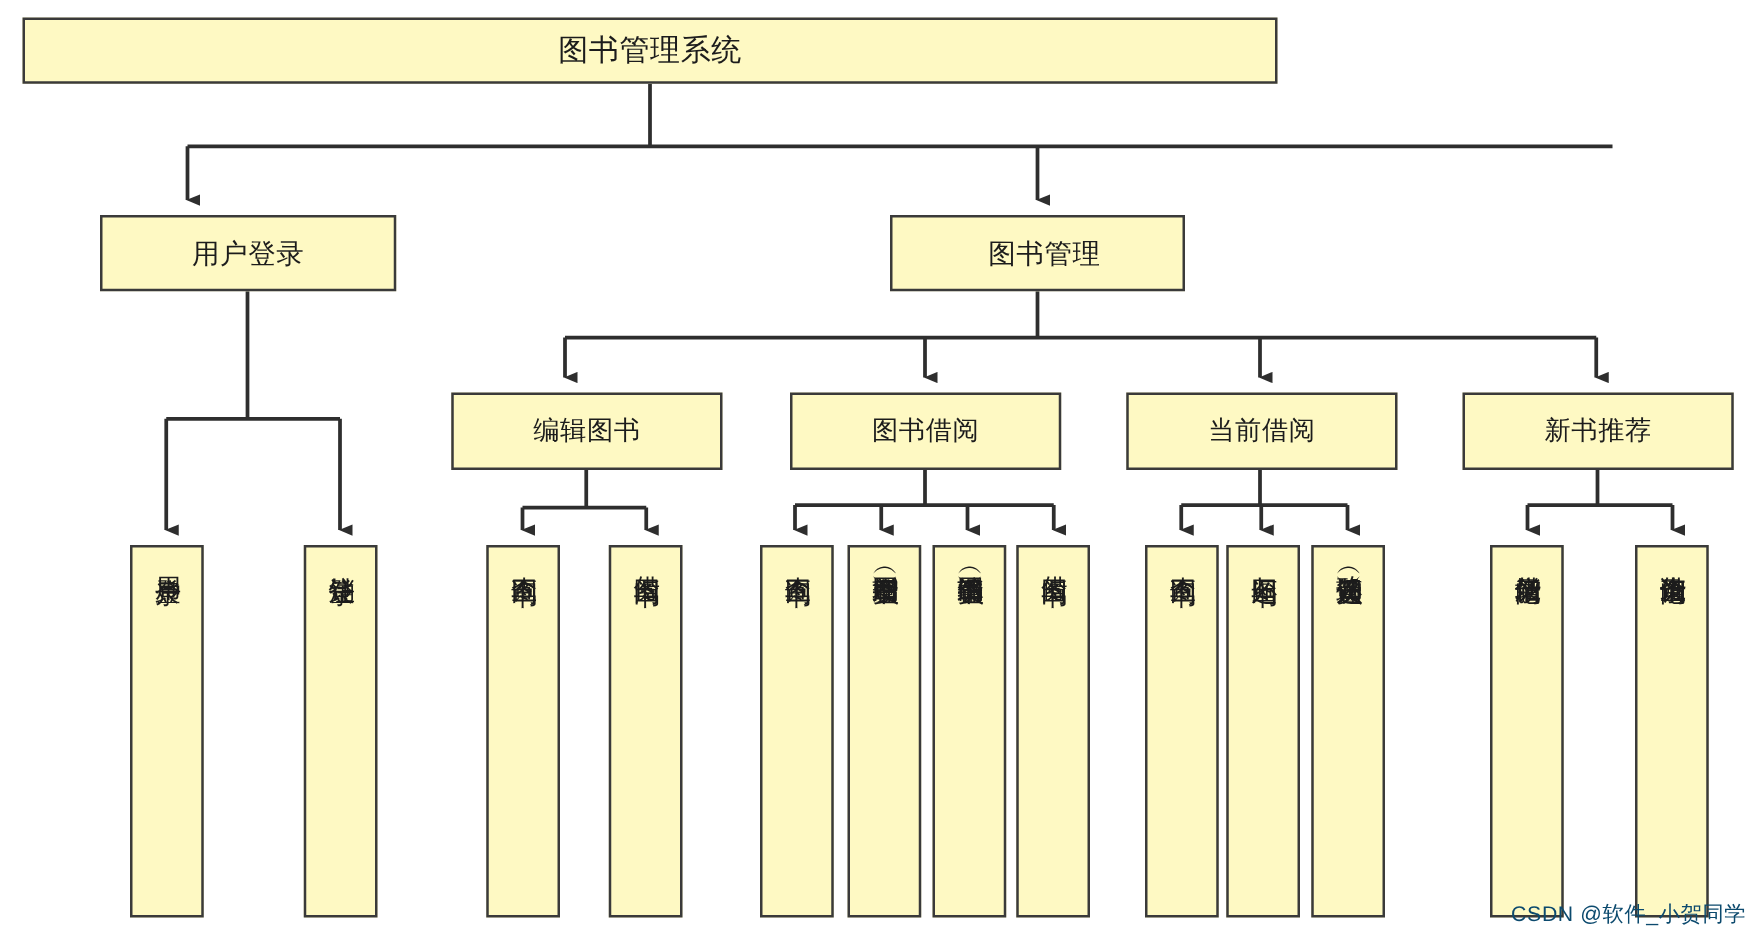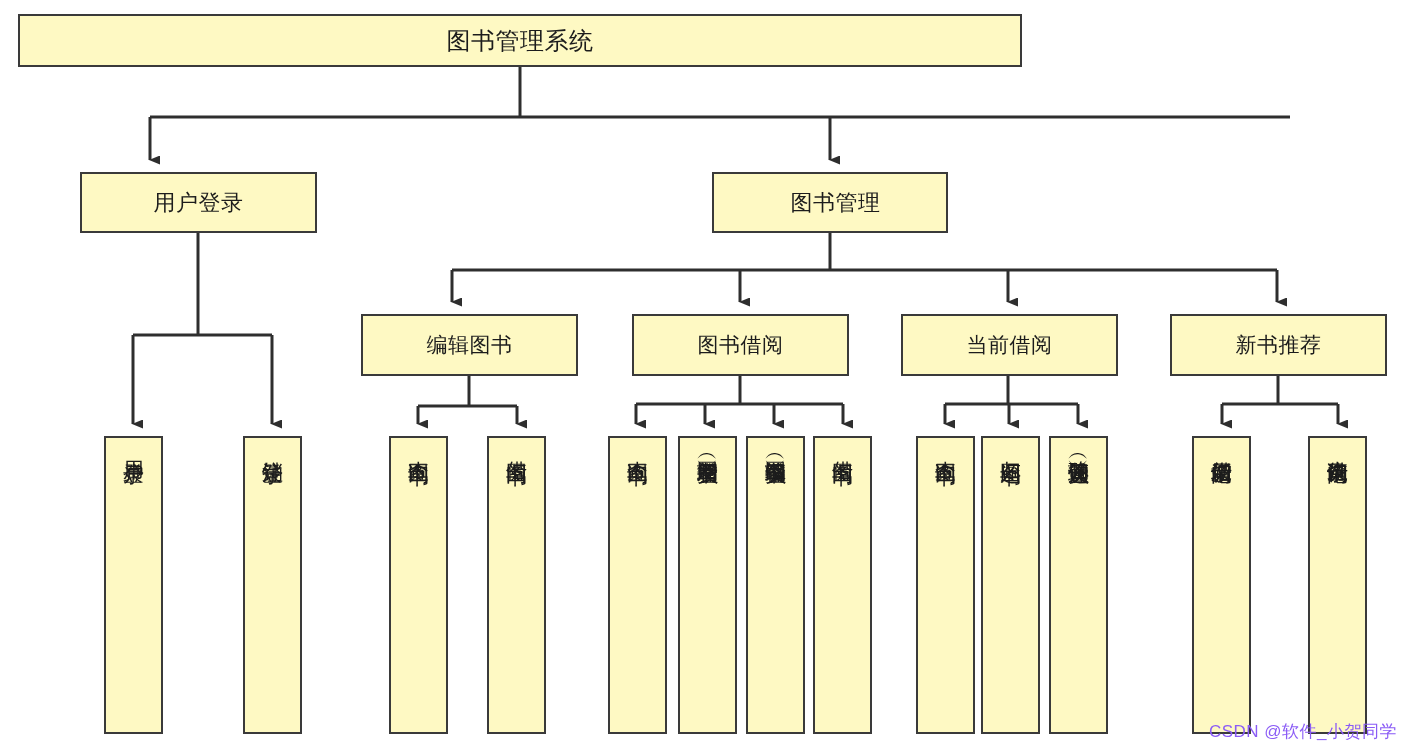--- a/index.html
+++ b/index.html
@@ -73,21 +73,21 @@
   }
   .node.level-leaf.tall-label .node-label {
     max-height: 288px;
     letter-spacing: 0.5px;
   }
   #watermark {
     position: absolute;
     right: 8px;
     bottom: 4px;
     font-size: 17px;
-    color: #8b5cf6;
+    color: #0c4a6e;
     letter-spacing: 0.5px;
     z-index: 5;
     white-space: nowrap;
   }
 </style>
 </head>
 <body>
 
 <div id="diagram-root">
 

